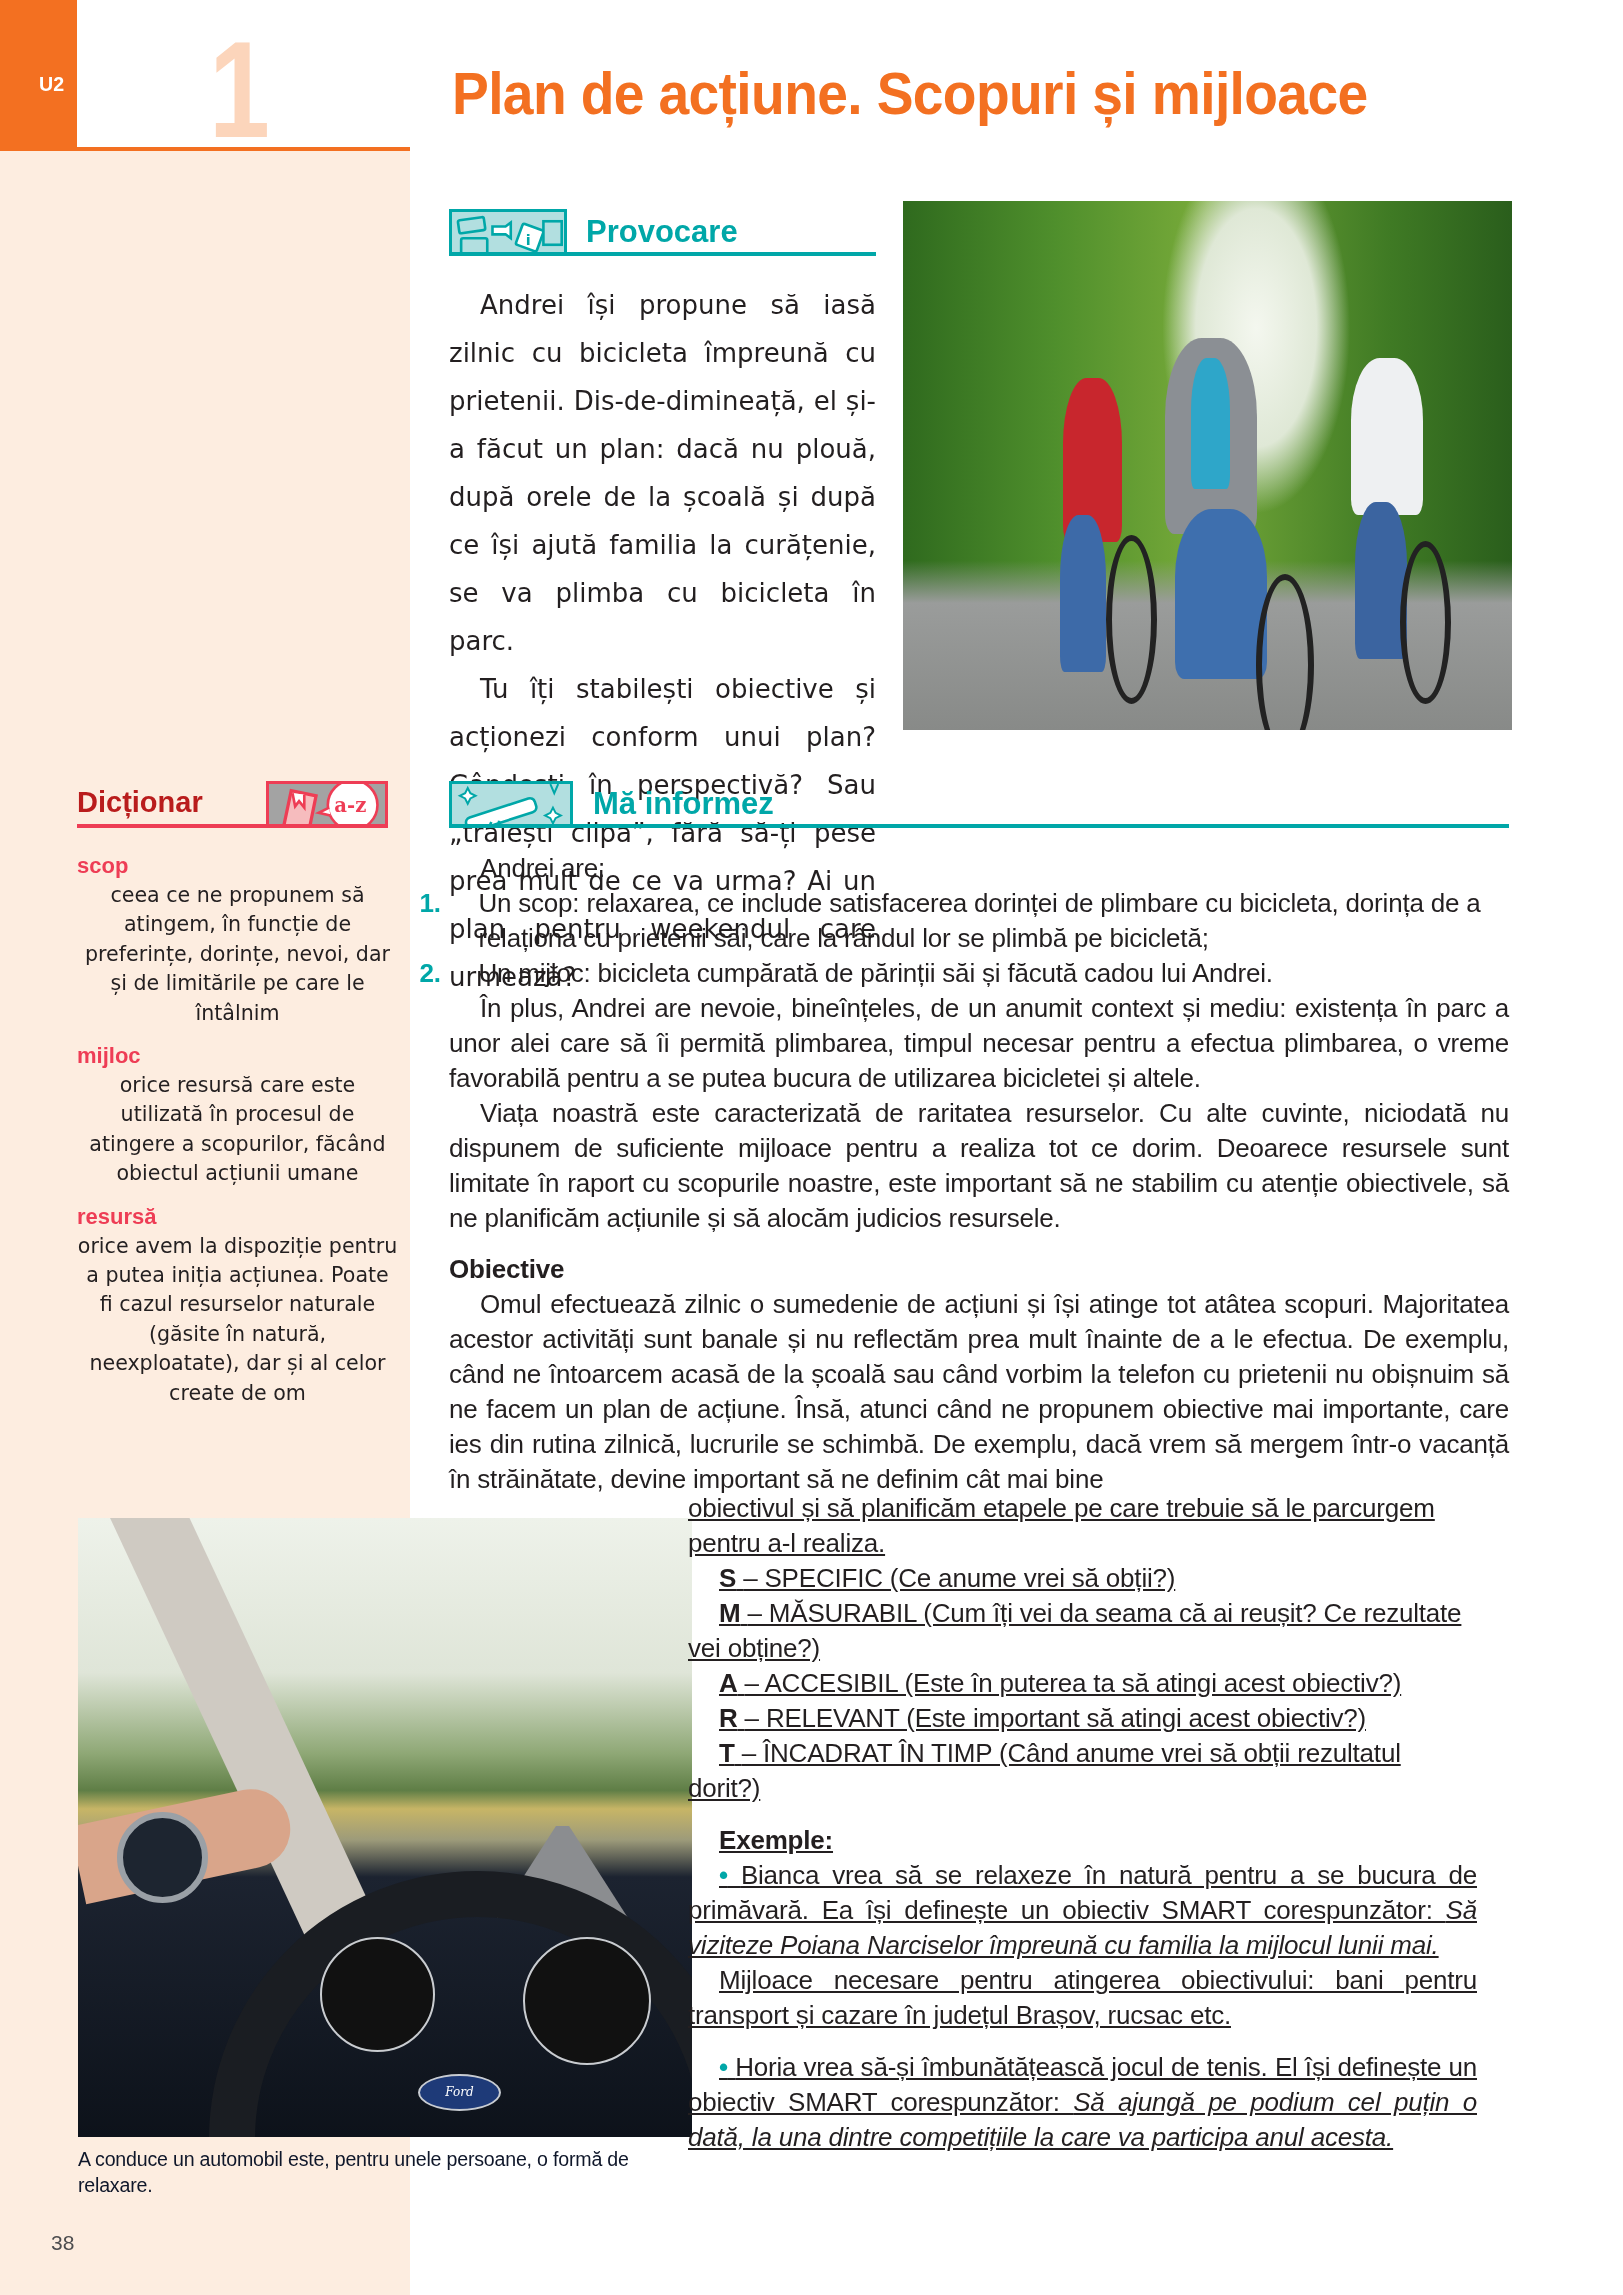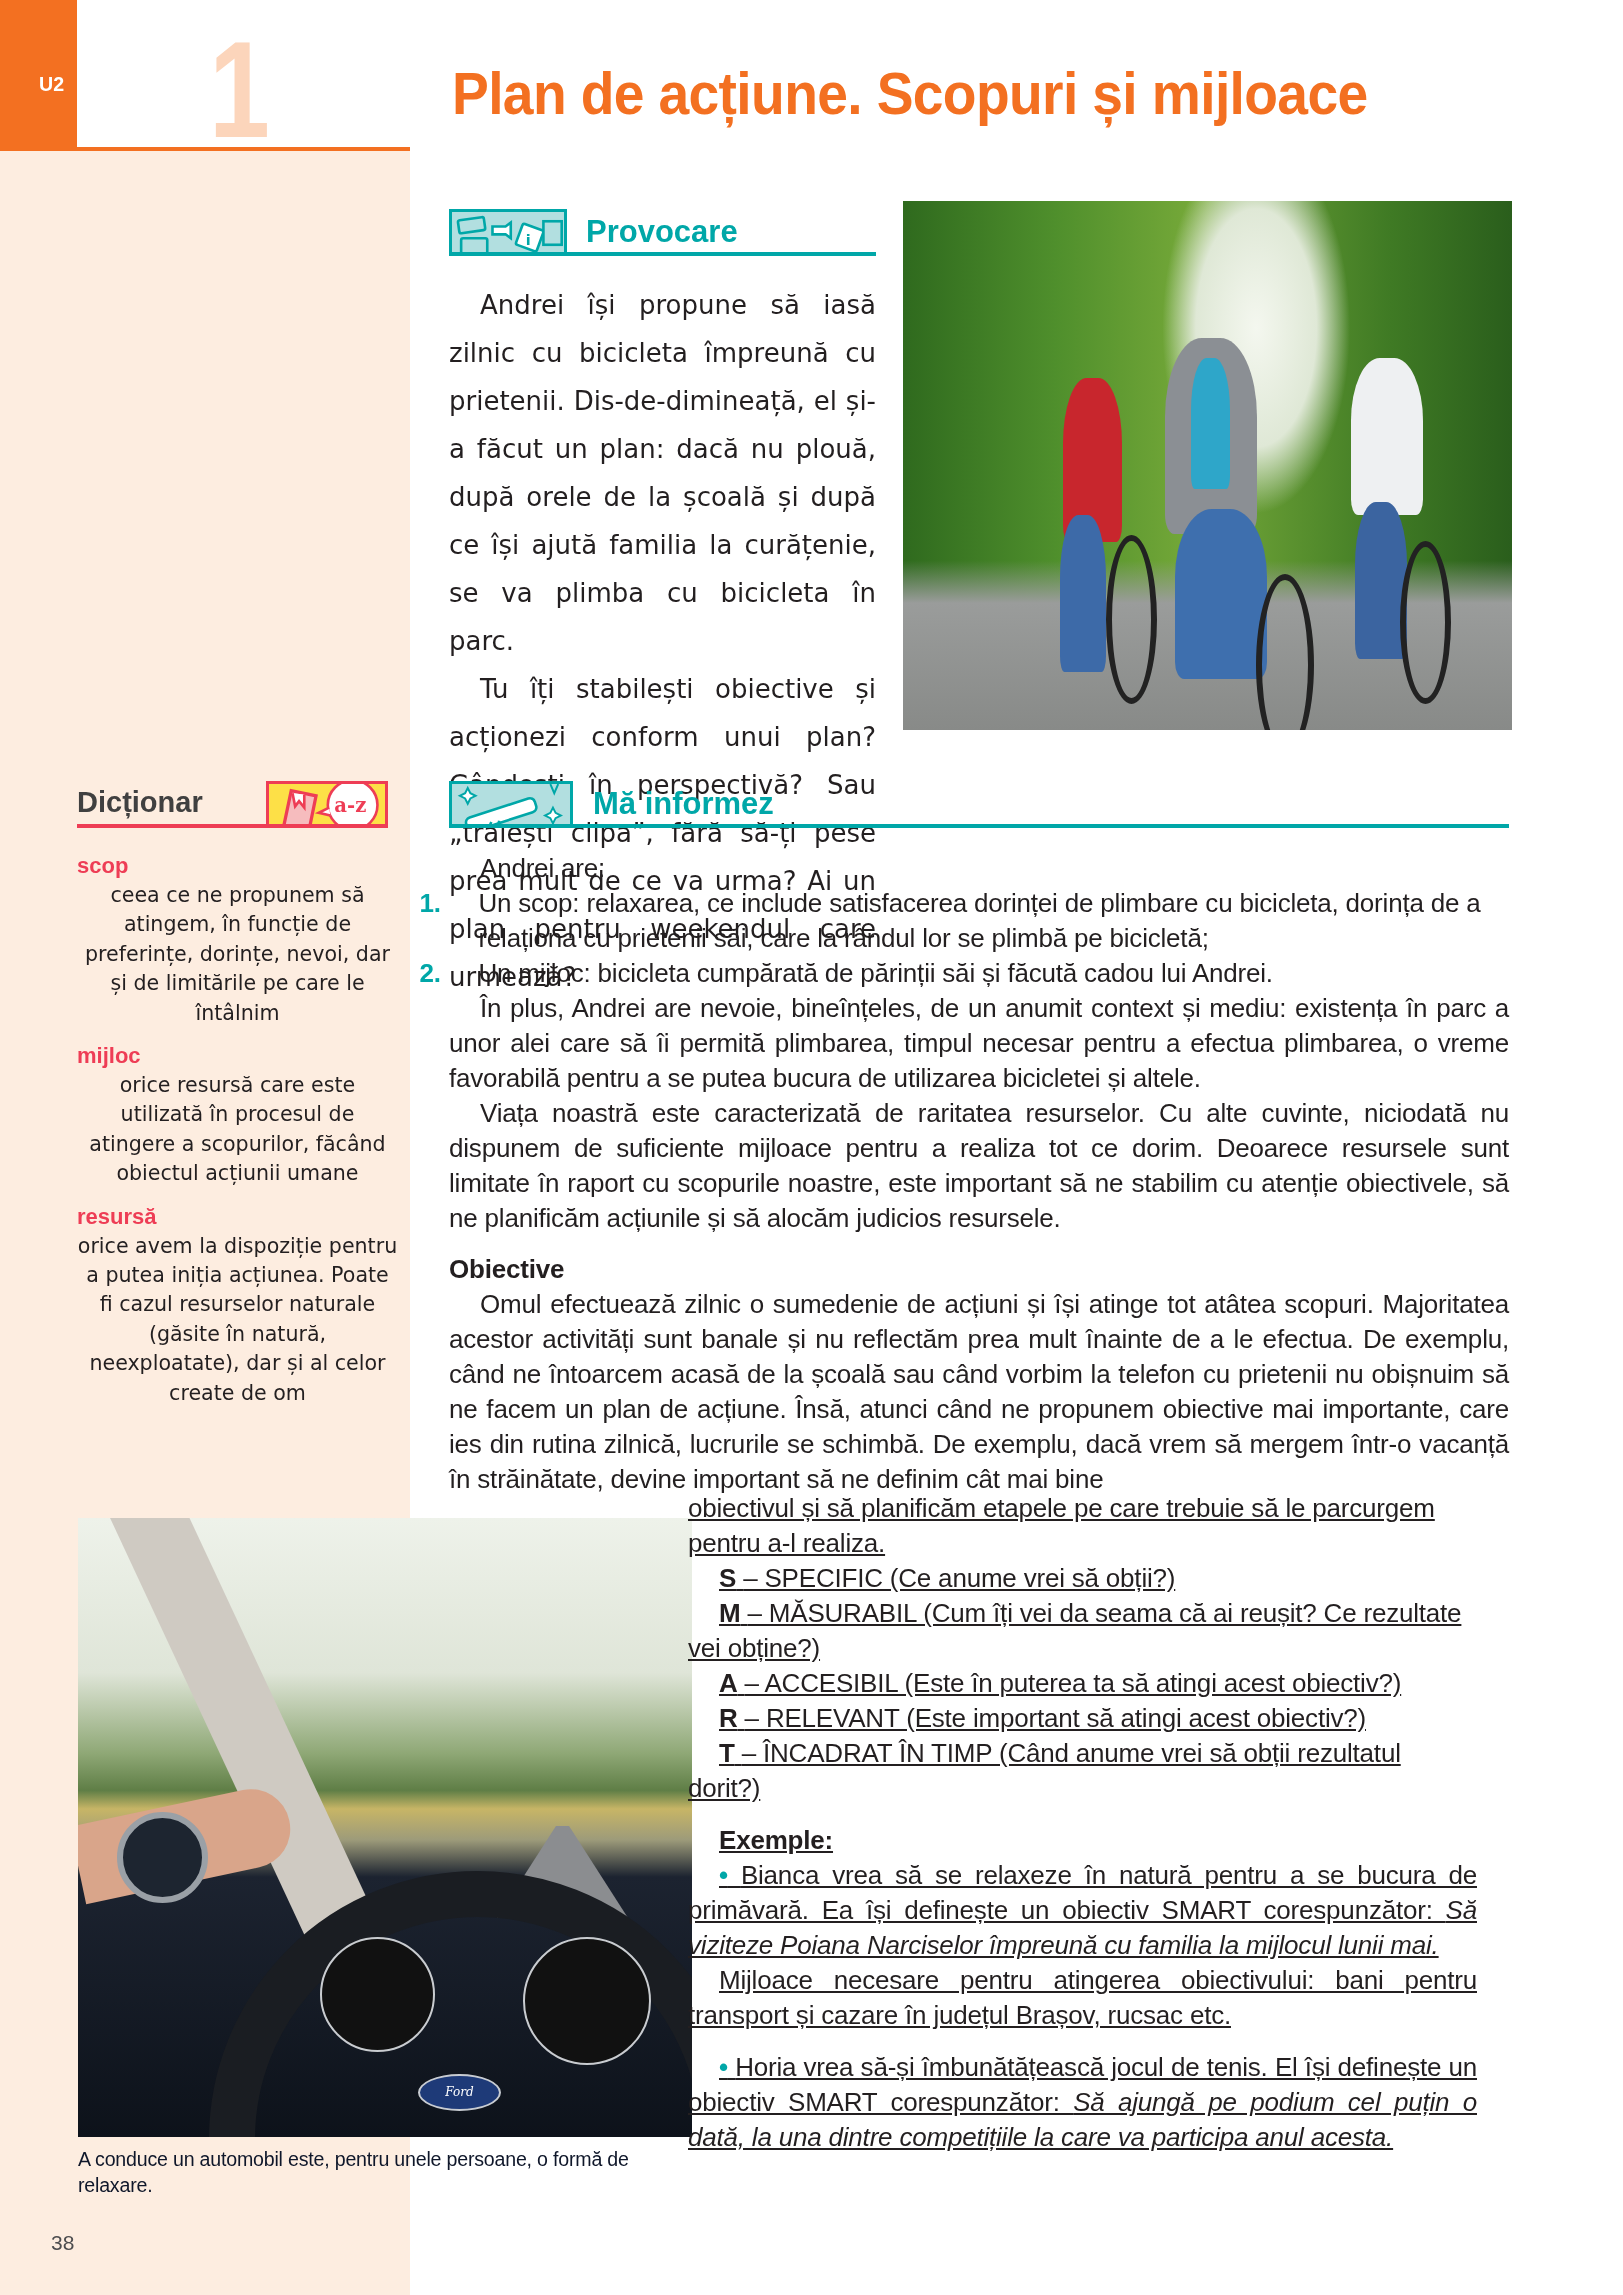--- a/index.html
+++ b/index.html
@@ -47,22 +47,22 @@
   .watch { position:absolute; left:39px; top:294px; width:79px; height:79px; border-radius:50%; background:#1d2530; border:6.5px solid #9aa0a6; }
   .arm { position:absolute; left:0; top:308px; width:216px; height:79px; background:#d9a58a; transform:rotate(-12deg); transform-origin:left center; border-radius:0 39px 39px 0; }
   .windshield-pillar { position:absolute; left:26px; top:-13px; width:72px; height:497px; background:#cfcac2; transform:rotate(-25deg); transform-origin:top left; }
   .road { position:absolute; left:419px; top:308px; width:131px; height:92px; background:#8b8d90; clip-path:polygon(45% 0,55% 0,100% 100%,0 100%); }
 
   .caption { left:78px; top:2146px; width:589px; font-family:"Liberation Sans", sans-serif; font-size:19.6px; line-height:26px; color:#0f172a; letter-spacing:-0.2px; }
   .page-num { left:51px; top:2231px; font-family:"Liberation Sans", sans-serif; font-size:21px; color:#4d4d4f; }
 
   .dict-head { left:77px; top:776px; width:311px; height:52px; }
   .dict-head .rule { position:absolute; left:0; right:0; bottom:0; height:3.9px; background:#ee3d55; }
-  .dict-head .lbl { position:absolute; left:0; bottom:9.2px; font-family:"Liberation Sans", sans-serif; font-weight:bold; font-size:29px; color:#404040; }
-  .dict-head .ico { position:absolute; right:0; bottom:0; width:122px; height:47px; box-sizing:border-box; border:3.3px solid #ee3d55; border-bottom:none; background:#fde047; }
+  .dict-head .lbl { position:absolute; left:0; bottom:9.2px; font-family:"Liberation Sans", sans-serif; font-weight:bold; font-size:29px; color:#b91c1c; }
+  .dict-head .ico { position:absolute; right:0; bottom:0; width:122px; height:47px; box-sizing:border-box; border:3.3px solid #ee3d55; border-bottom:none; background:#a3a3a3; }
   .dict { left:77px; top:851px; width:321px; }
   .dict .term { font-family:"Liberation Sans", sans-serif; font-weight:bold; font-size:22px; color:#ee3d55; line-height:30px; }
   .dict .def { font-family:"DejaVu Sans", sans-serif; font-size:20.6px; line-height:29.4px; color:#231f20; margin-bottom:13px;text-align:center; }
 
   .informez-text { left:449px; top:851px; width:1060px; }
   .num { color:#00a7a8; font-weight:bold; display:inline-block; width:29.4px; }
   .hang { padding-left:29.4px; text-indent:-29.4px; }
   .obj-head { font-family:"Liberation Sans", sans-serif; font-weight:bold; font-size:26px; line-height:35px; margin-top:15.7px; }
   .wrap-text { left:688px; top:1491px; width:789px;text-decoration:underline; }
   .smart-line b { font-weight:bold; }

